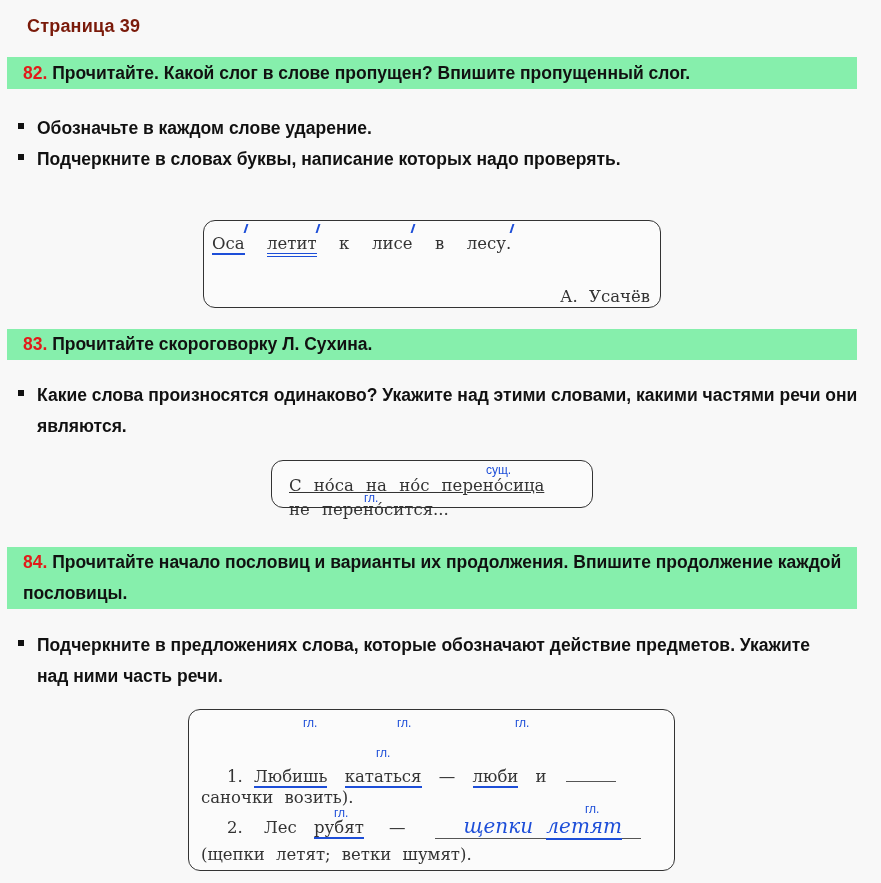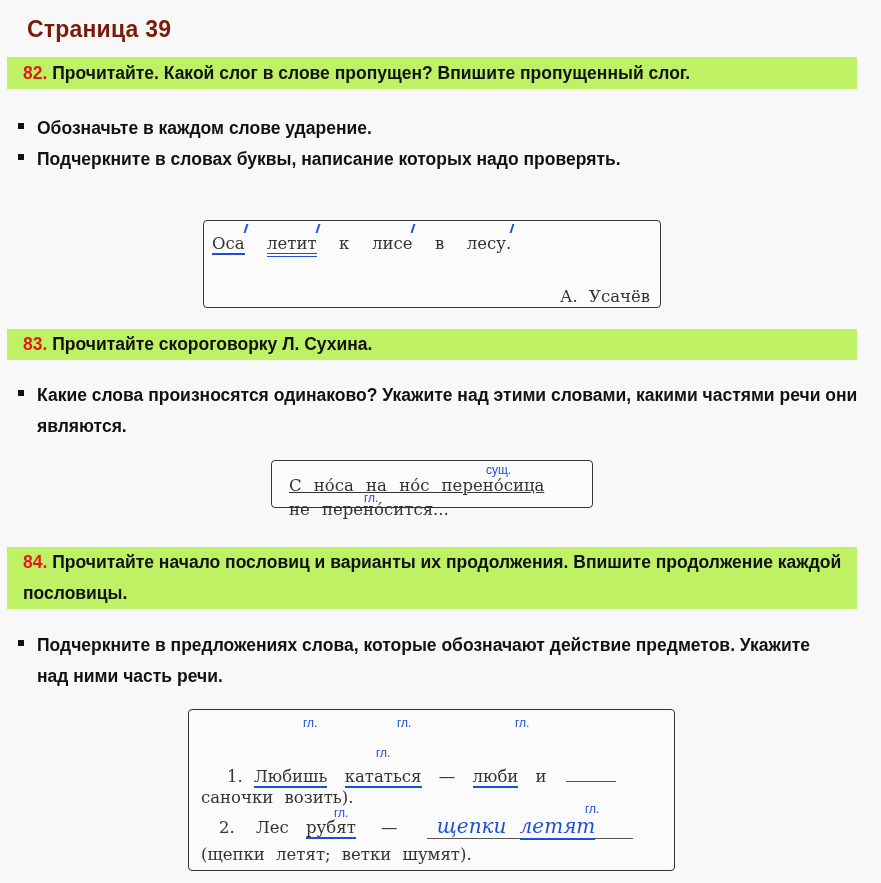--- a/index.html
+++ b/index.html
@@ -5,39 +5,39 @@
   html, body { margin: 0; padding: 0; }
   body {
     width: 881px; height: 883px; overflow: hidden;
     background: #f8f8f8;
     font-family: "Liberation Sans", sans-serif;
     color: #111;
     position: relative;
   }
   .page-title {
     position: absolute; left: 27px; top: 16px;
-    font-size: 23px; font-weight: bold; color: #7a1a0a;
+    font-size: 18px; font-weight: bold; color: #7a1a0a;
     letter-spacing: 0.2px;
   }
   .task-header {
     position: absolute; left: 7px; width: 850px;
-    background: #bef264;
+    background: #86efac;
     font-size: 17.5px; font-weight: bold; color: #111;
     box-sizing: border-box; padding-left: 16px;
   }
   .task-num { color: #e21a1a; }
   .bullets { position: absolute; left: 18px; font-size: 17.5px; font-weight: bold; }
   .bullet-item { position: relative; padding-left: 19px; }
   .bullet-item::before {
     content: ""; position: absolute; left: 0; top: 10px;
     width: 6px; height: 6px; background: #111;
   }
   .box {
     position: absolute; background: #fbfbfb;
-    border: 1.5px solid #333; border-radius: 4px; box-sizing: border-box;
+    border: 1.5px solid #333; border-radius: 12px; box-sizing: border-box;
     font-family: "DejaVu Serif", serif; color: #333; font-size: 16.5px;
   }
   .line { position: absolute; white-space: nowrap; }
   .w { position: relative; display: inline-block; }
   .ul { border-bottom: 2px solid #1d4ed8; }
   .dul { border-bottom: 4px double #1d4ed8; }
   .accent::after {
     content: ""; position: absolute; right: -2px; top: -10px;
     width: 2px; height: 9px; background: #1d4ed8; transform: skewX(-18deg);
   }
@@ -110,21 +110,21 @@
   <div class="line" style="left:38px;top:17px;word-spacing:6px;">
     <span>1.</span>
     <span class="w ul">Любишь</span>
     <span class="w ul" style="margin-left:6px;">кататься</span>
     <span style="margin-left:6px;">—</span>
     <span class="w ul" style="margin-left:6px;margin-top:40px;">люби</span>
     <span style="margin-left:6px;">и</span>
     <span class="blank" style="width:50px;margin-left:8px;"></span>
   </div>
   <div class="line" style="left:12px;top:78px;word-spacing:6px;">саночки возить).</div>
-  <div class="line" style="left:30px;top:104px;word-spacing:6px;">
+  <div class="line" style="left:38px;top:104px;word-spacing:6px;text-align:center;">
     <span>2.</span>
     <span style="margin-left:10px;">Лес</span>
     <span class="w ul" style="margin-left:6px;">рубят</span>
     <span style="margin-left:14px;">—</span>
     <span class="blank" style="width:206px;margin-left:18px;">
       <span class="hand" style="margin-left:10px;">щепки</span>
       <span class="hand ul" style="margin-left:2px;">летят</span>
     </span>
   </div>
   <div class="line" style="left:12px;top:135px;word-spacing:6px;">(щепки летят; ветки шумят).</div>

